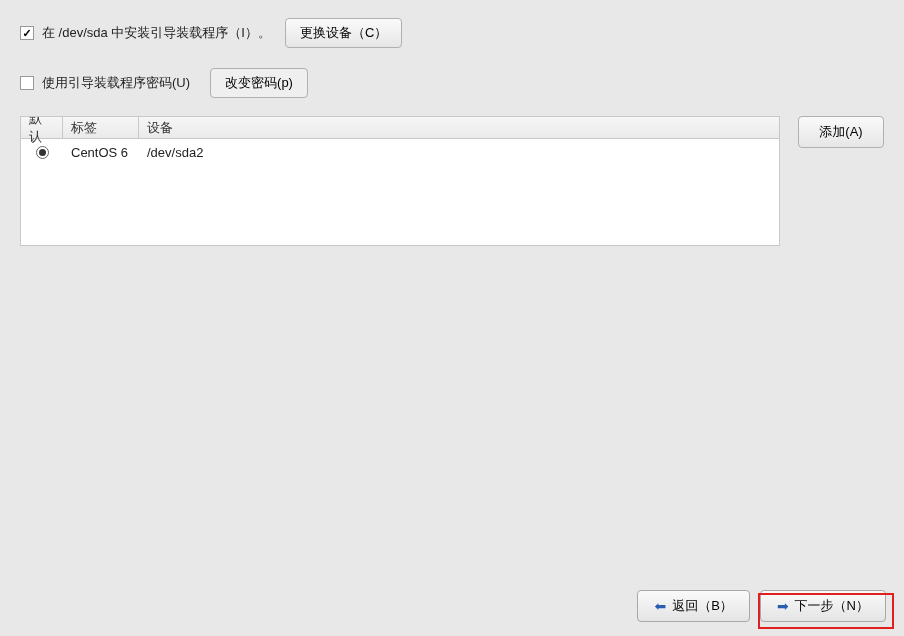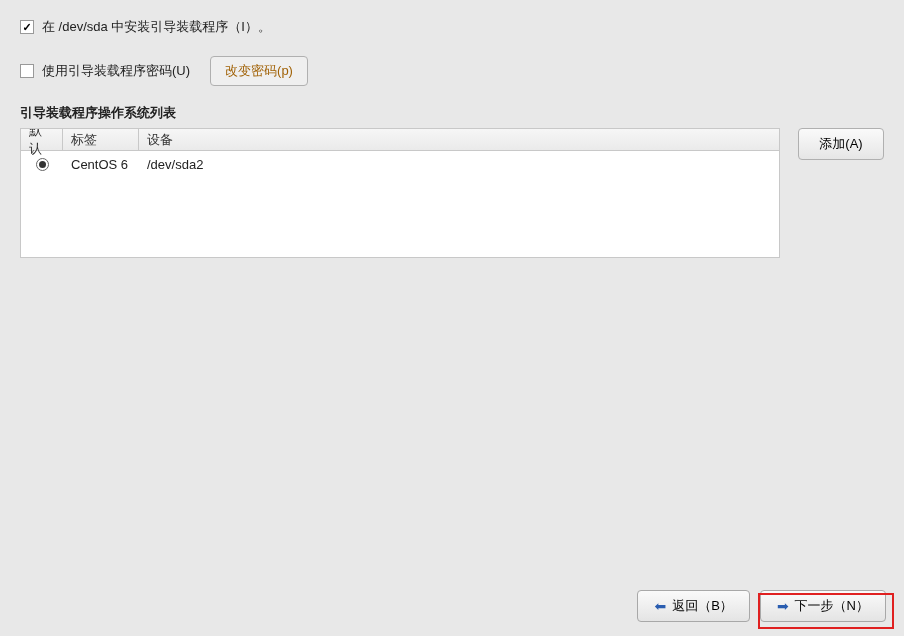--- a/index.html
+++ b/index.html
@@ -53,21 +53,21 @@
     .btn {
       background: linear-gradient(#fafafa, #e6e6e6);
       border: 1px solid #b0b0b0;
       border-radius: 4px;
       padding: 5px 14px;
       font-size: 13px;
       cursor: pointer;
       white-space: nowrap;
     }
     .btn.disabled {
-      color: #a16207;
+      color: #000000;
       background: #efefef;
       cursor: default;
     }
     .section-title {
       font-weight: bold;
       margin-bottom: 6px;
     }
     .list-area {
       display: flex;
       gap: 18px;
@@ -193,31 +193,31 @@
   </style>
 </head>
 <body>
 
 <div class="content">
   <div class="row1">
     <label class="checkbox-label">
       <span class="checkbox checked"></span>
       <span>在 /dev/sda 中安装引导装载程序（I）。</span>
     </label>
+    <button class="btn">更换设备（C）</button>
   </div>
 
   <div class="row2">
     <label class="checkbox-label">
       <span class="checkbox"></span>
       <span>使用引导装载程序密码(U)</span>
     </label>
     <button class="btn disabled">改变密码(p)</button>
   </div>
 
-  <div class="section-title">引导装载程序操作系统列表</div>
 
   <div class="list-area">
     <div class="table-wrap">
       <div class="thead">
         <div class="th col-default">默认</div>
         <div class="th col-label">标签</div>
         <div class="th col-device">设备</div>
       </div>
       <div class="trow">
         <div class="td col-default">

